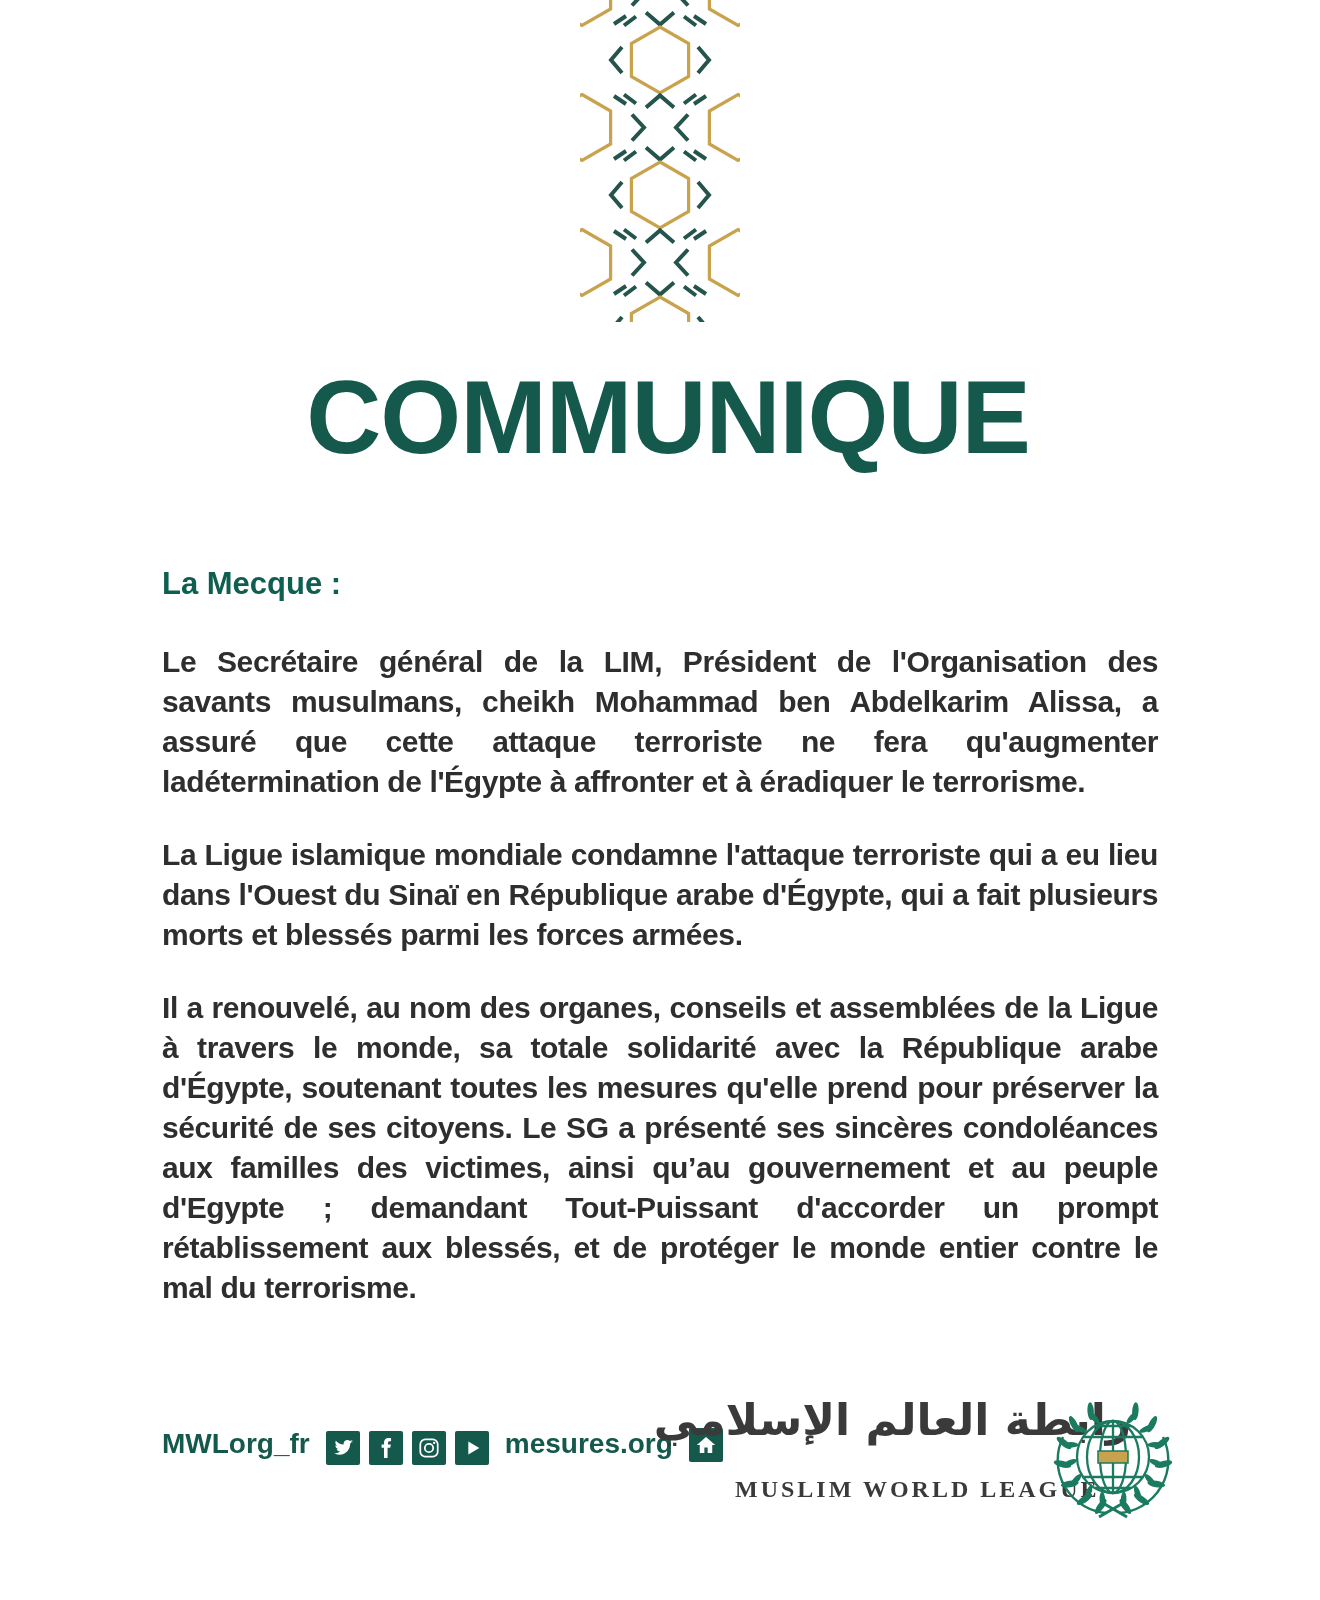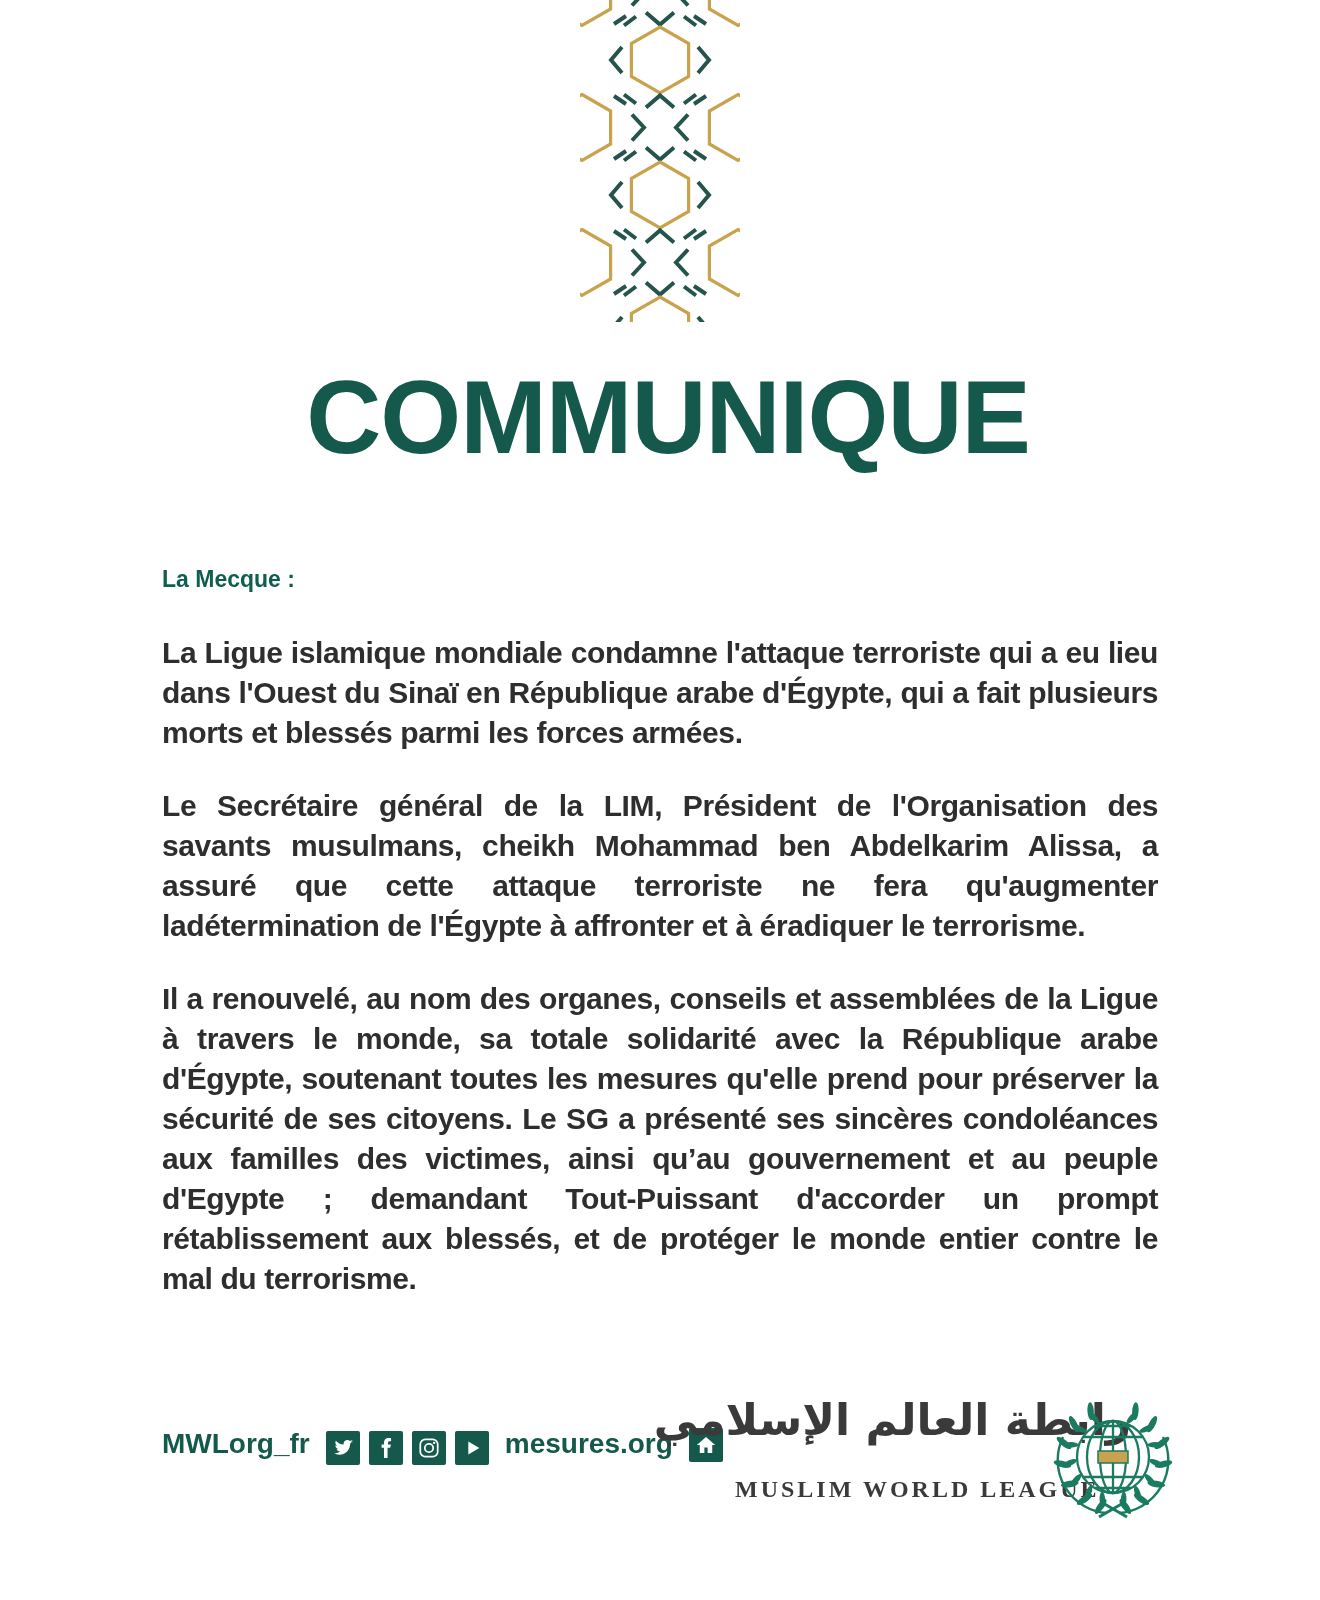--- a/index.html
+++ b/index.html
@@ -9,21 +9,21 @@
   }
   .pattern{position:absolute;left:580px;top:0;width:160px;height:322px;overflow:hidden;}
   .goldline{stroke:#C8A24D;stroke-width:3.2;fill:none;}
   .greenline{stroke:#24544B;stroke-width:4;fill:none;}
   .title{
     position:absolute;top:350px;left:0;width:100%;text-align:center;
     font-size:104px;font-weight:bold;color:#15594C;letter-spacing:-1px;margin:8px;
   }
   .content{position:absolute;left:162px;top:566px;width:996px;}
   .dateline{
-    font-size:23px;font-weight:bold;color:#0E5F50;margin:0 0 40px 0;
+    font-size:31px;font-weight:bold;color:#0E5F50;margin:0 0 40px 0;
   }
   .content p{
     font-size:30px;font-weight:bold;color:#2E2E2E;line-height:40px;
     text-align:justify;margin:0 0 33px 0;letter-spacing:-0.4px;
   }
   .footer-left{
     position:absolute;left:162px;top:1428px;height:40px;
     display:flex;gap:16px;
   }
   .footer-text{font-size:28px;font-weight:bold;color:#15594C;}
@@ -78,22 +78,22 @@
   <use href="#rowB" transform="translate(80,127.5)"></use>
   <use href="#rowA" transform="translate(80,195)"></use>
   <use href="#rowB" transform="translate(80,262.5)"></use>
   <use href="#rowA" transform="translate(80,330)"></use>
 </svg>
 
 <h1 class="title">COMMUNIQUE</h1>
 
 <div class="content">
   <h2 class="dateline">La Mecque :</h2>
+  <p>Le Secrétaire général de la LIM, Président de l'Organisation des savants musulmans, cheikh Mohammad ben Abdelkarim Alissa, a assuré que cette attaque terroriste ne fera qu'augmenter ladétermination de l'Égypte à affronter et à éradiquer le terrorisme.</p>
   <p>La Ligue islamique mondiale condamne l'attaque terroriste qui a eu lieu dans l'Ouest du Sinaï en République arabe d'Égypte, qui a fait plusieurs morts et blessés parmi les forces armées.</p>
-  <p>Le Secrétaire général de la LIM, Président de l'Organisation des savants musulmans, cheikh Mohammad ben Abdelkarim Alissa, a assuré que cette attaque terroriste ne fera qu'augmenter ladétermination de l'Égypte à affronter et à éradiquer le terrorisme.</p>
   <p>Il a renouvelé, au nom des organes, conseils et assemblées de la Ligue à travers le monde, sa totale solidarité avec la République arabe d'Égypte, soutenant toutes les mesures qu'elle prend pour préserver la sécurité de ses citoyens. Le SG a présenté ses sincères condoléances aux familles des victimes, ainsi qu’au gouvernement et au peuple d'Egypte ; demandant Tout-Puissant d'accorder un prompt rétablissement aux blessés, et de protéger le monde entier contre le mal du terrorisme.</p>
 </div>
 
 <div class="footer-left">
   <span class="footer-text">MWLorg_fr</span>
   <div class="icon-row">
     <span class="icon-sq">
       <svg viewBox="0 0 24 24">
           <path fill="#ffffff" d="M23 5.1c-.8.36-1.66.6-2.56.72.92-.55 1.62-1.43 1.96-2.47-.86.51-1.82.88-2.84 1.08A4.08 4.08 0 0 0 12.6 7.2c0 .32.03.63.1.93C9.3 7.96 6.26 6.4 4.22 3.96a4.06 4.06 0 0 0-.55 2.05c0 1.42.72 2.67 1.82 3.4-.67-.02-1.3-.2-1.85-.5v.05c0 1.98 1.4 3.63 3.28 4-.34.1-.7.15-1.08.15-.26 0-.52-.03-.77-.08a4.09 4.09 0 0 0 3.82 2.84A8.2 8.2 0 0 1 2.84 17.6c-.33 0-.65-.02-.97-.06A11.57 11.57 0 0 0 8.14 19.4c7.53 0 11.64-6.23 11.64-11.64l-.01-.53A8.3 8.3 0 0 0 21.8 5.1h1.2z"></path>
         </svg>

